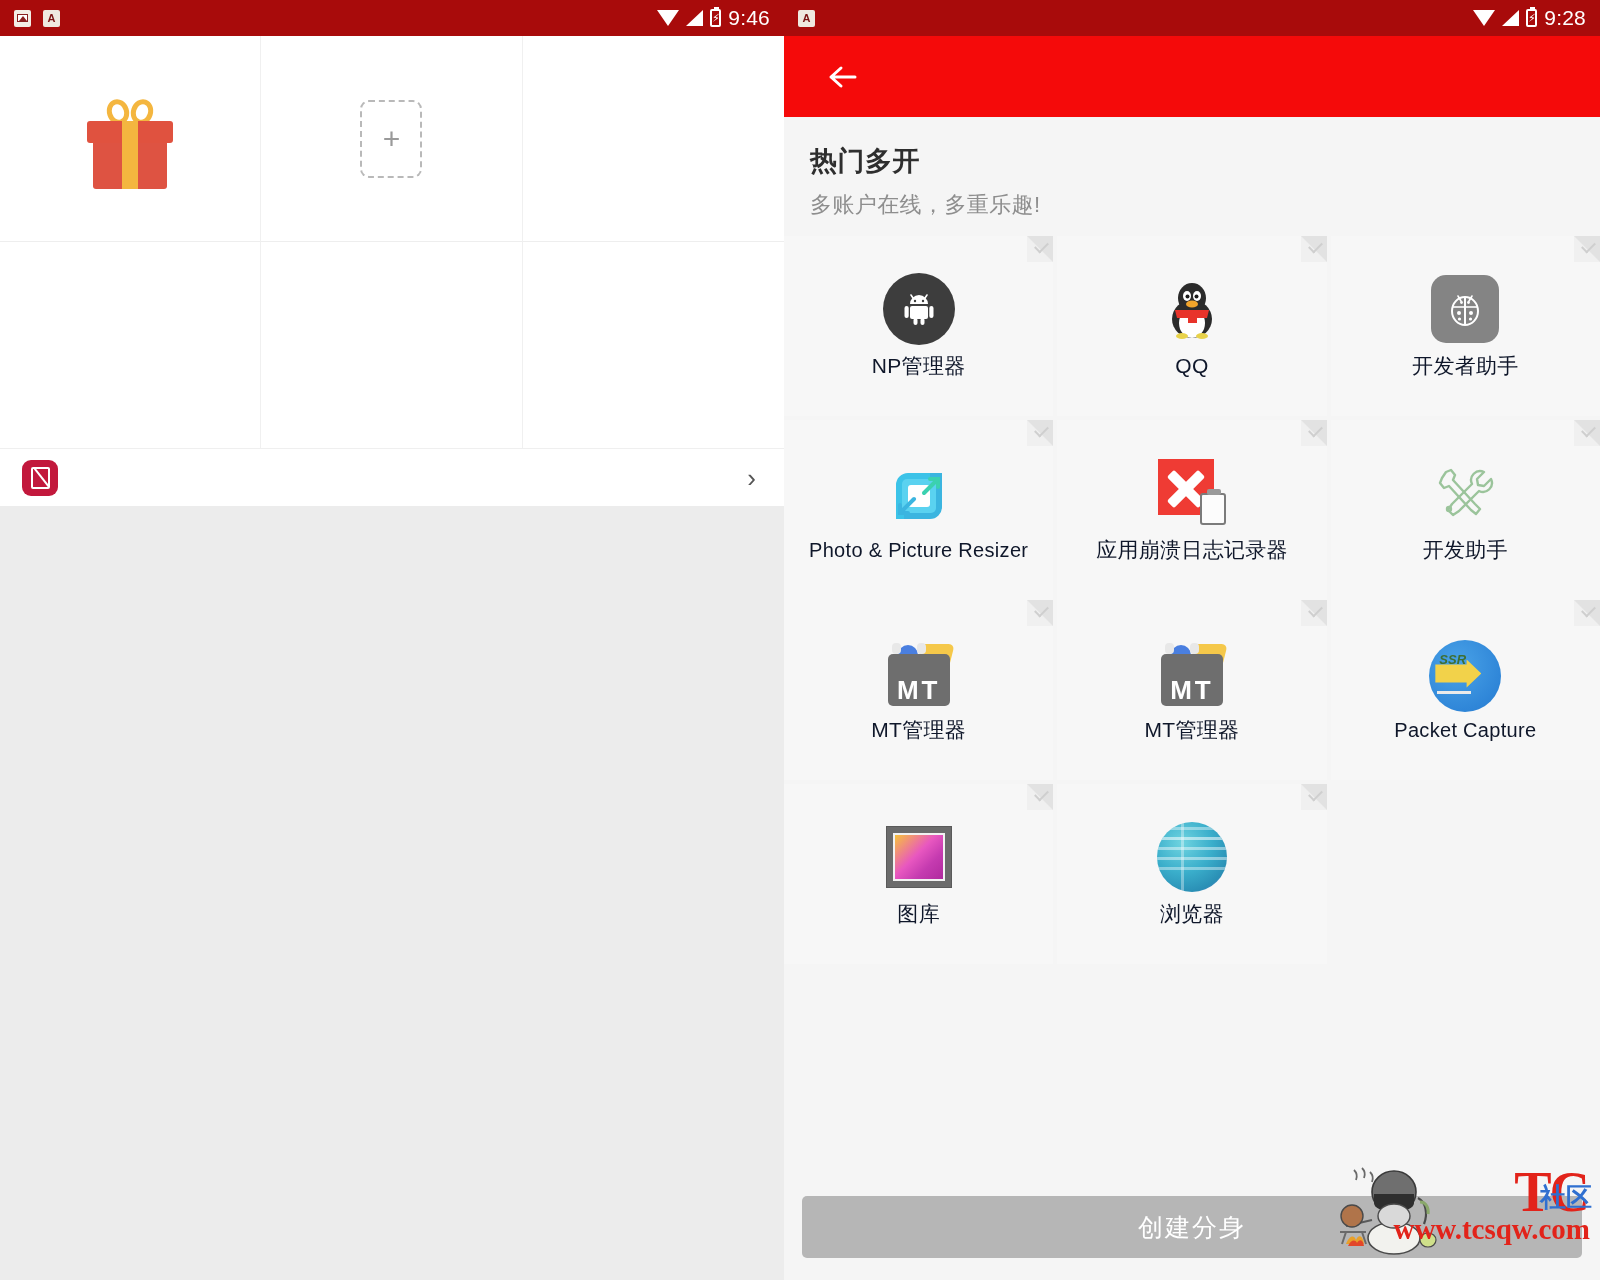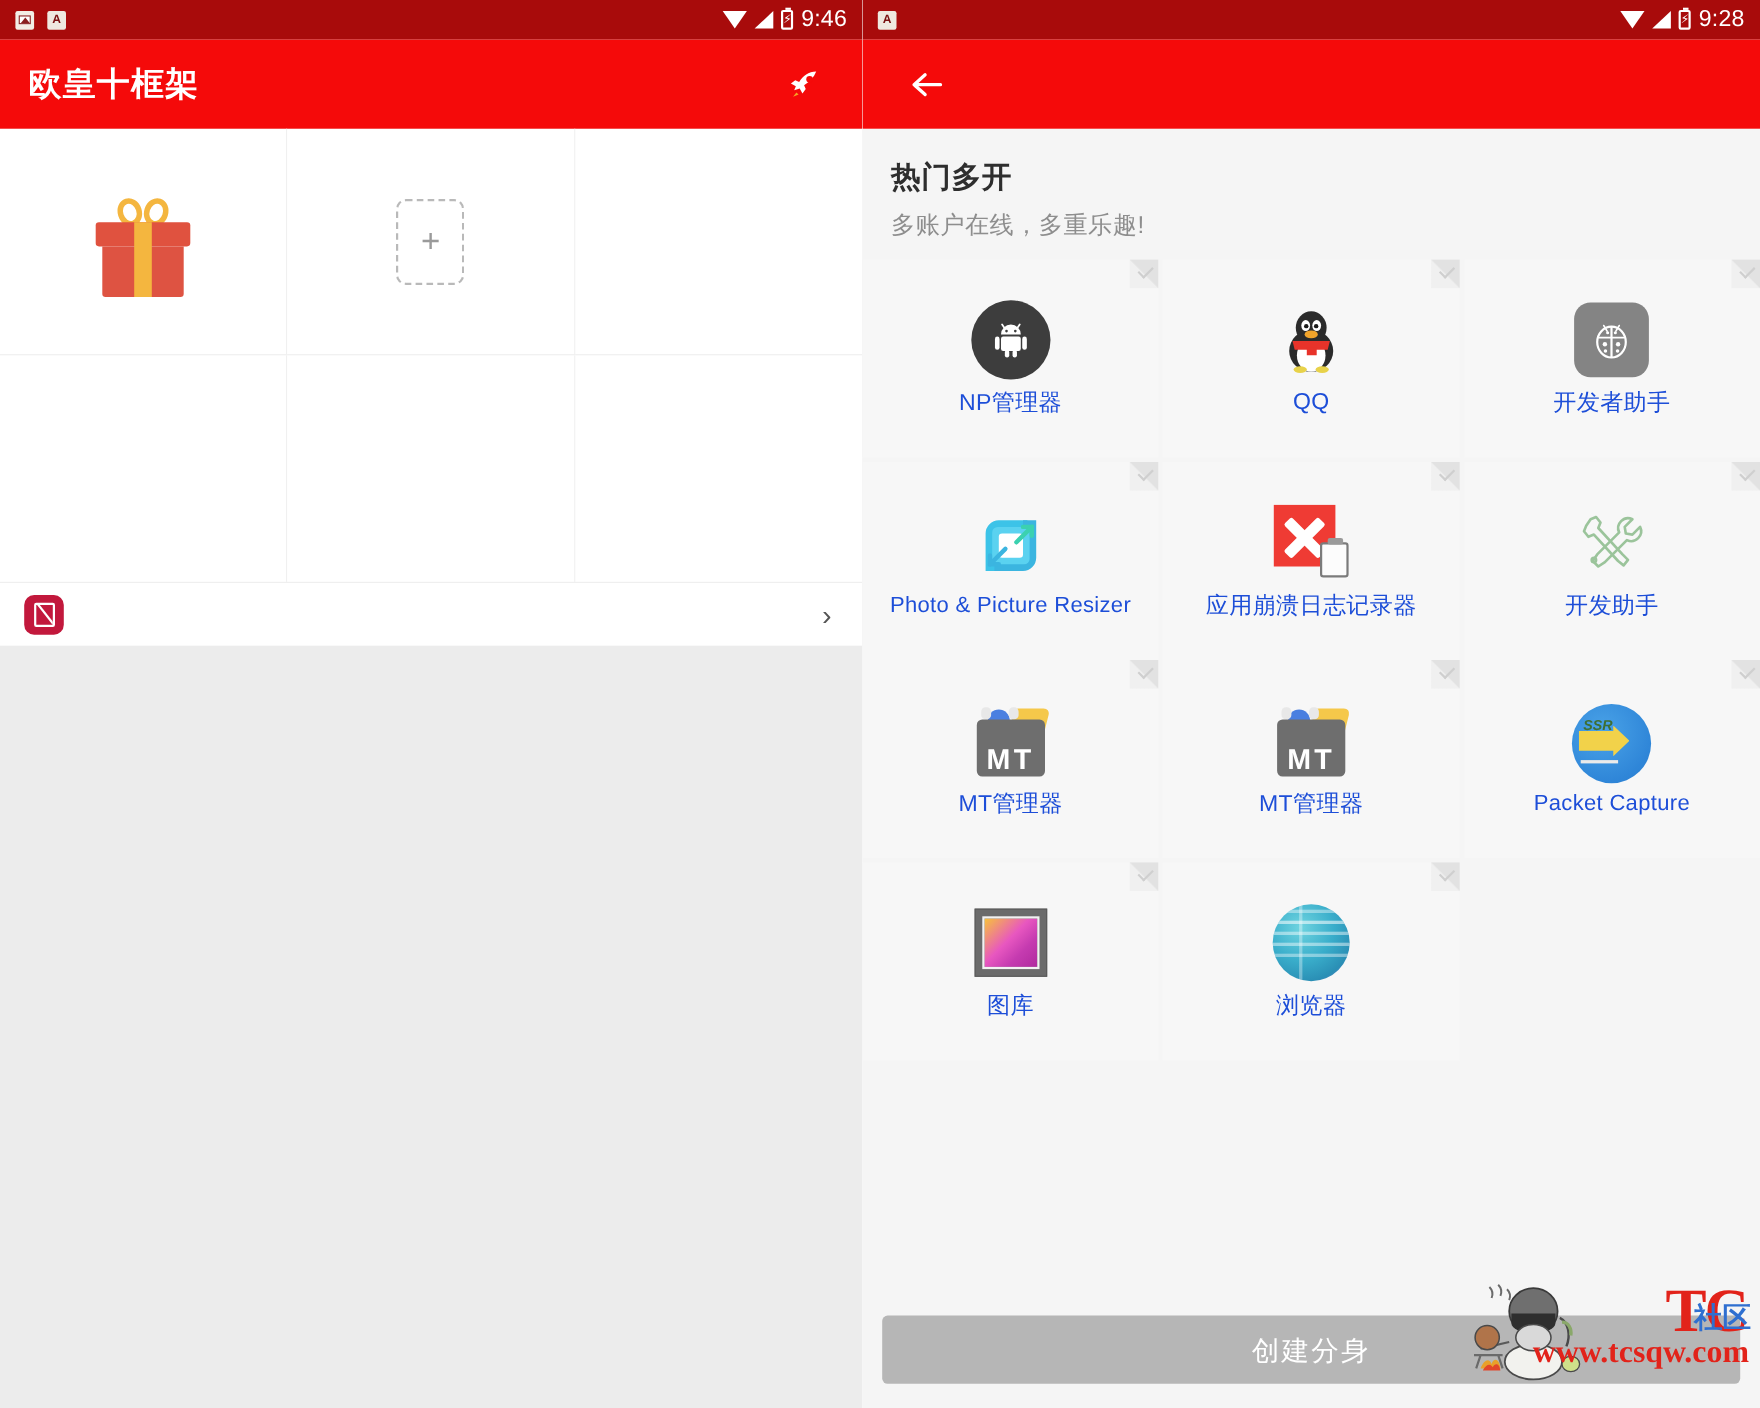--- a/index.html
+++ b/index.html
@@ -111,21 +111,21 @@
   .section-head { padding: 26px 26px 16px 26px; background: #f5f5f5; }
   .section-title { font-size: 27px; color: #2e2e2e; font-weight: bold; letter-spacing: .5px; }
   .section-sub { font-size: 22px; color: #8e8e8e; margin-top: 11px; letter-spacing: .4px; }
 
   .tile-grid { display: grid; grid-template-columns: repeat(3, 1fr); gap: 4px; padding: 0 0 0 0; }
   .tile {
     position: relative; background: #f7f7f7; height: 180px;
     display: flex; flex-direction: column; align-items: center; justify-content: center;
   }
   .tile.empty { background: #f5f5f5; }
-  .tile-label { margin-top: 6px; font-size: 21px; color: #1d4ed8; letter-spacing: .3px; text-align:center; }
+  .tile-label { margin-top: 6px; font-size: 21px; color: #0f172a; letter-spacing: .3px; text-align:center; }
   .tile-label.en { font-size: 20px; }
   .corner {
     position: absolute; top: 0; right: 0; width: 26px; height: 26px;
     background: linear-gradient(225deg, #e2e2e2 0%, #e2e2e2 48%, #f0f0f0 52%, #f0f0f0 100%);
   }
   .corner:after {
     content:""; position:absolute; top:6px; right:5px; width: 11px; height: 6px;
     border-left: 2px solid #cfcfcf; border-bottom: 2px solid #cfcfcf; transform: rotate(-45deg);
   }
   .icon-wrap { width: 74px; height: 74px; display: flex; align-items: center; justify-content: center; }
@@ -202,30 +202,20 @@
       <div class="sb-right">
         <div class="ic-wifi"></div>
         <div class="ic-signal"></div>
         <div class="ic-batt">
             <b>⚡</b>
           </div>
         <div class="sb-time">9:46</div>
       </div>
     </div>
 
-    <div class="appbar">
-      <div class="appbar-title">欧皇十框架</div>
-      <div class="rocket-btn">
-        <svg width="40" height="40" viewBox="0 0 40 40">
-          <path d="M30 8c-7 0-12 4-15.5 9.5L11 16l-4 3 4.5 2.5L10 25l5-1.5L17.5 28l3-4-1.5-3.5C24.5 17 28 13 30 8z" fill="#ffffff"></path>
-          <circle cx="24" cy="15" r="3" fill="#f50a0a"></circle>
-          <path d="M12 27l-3 4 5-2z" fill="#f5a623"></path>
-        </svg>
-      </div>
-    </div>
 
     <div class="left-grid">
       <div class="grid-cell">
         <div class="gift">
           <div class="bowl"></div>
             <div class="bowr"></div>
           <div class="lid"></div>
             <div class="box"></div>
             <div class="ribbon"></div>
         </div>

